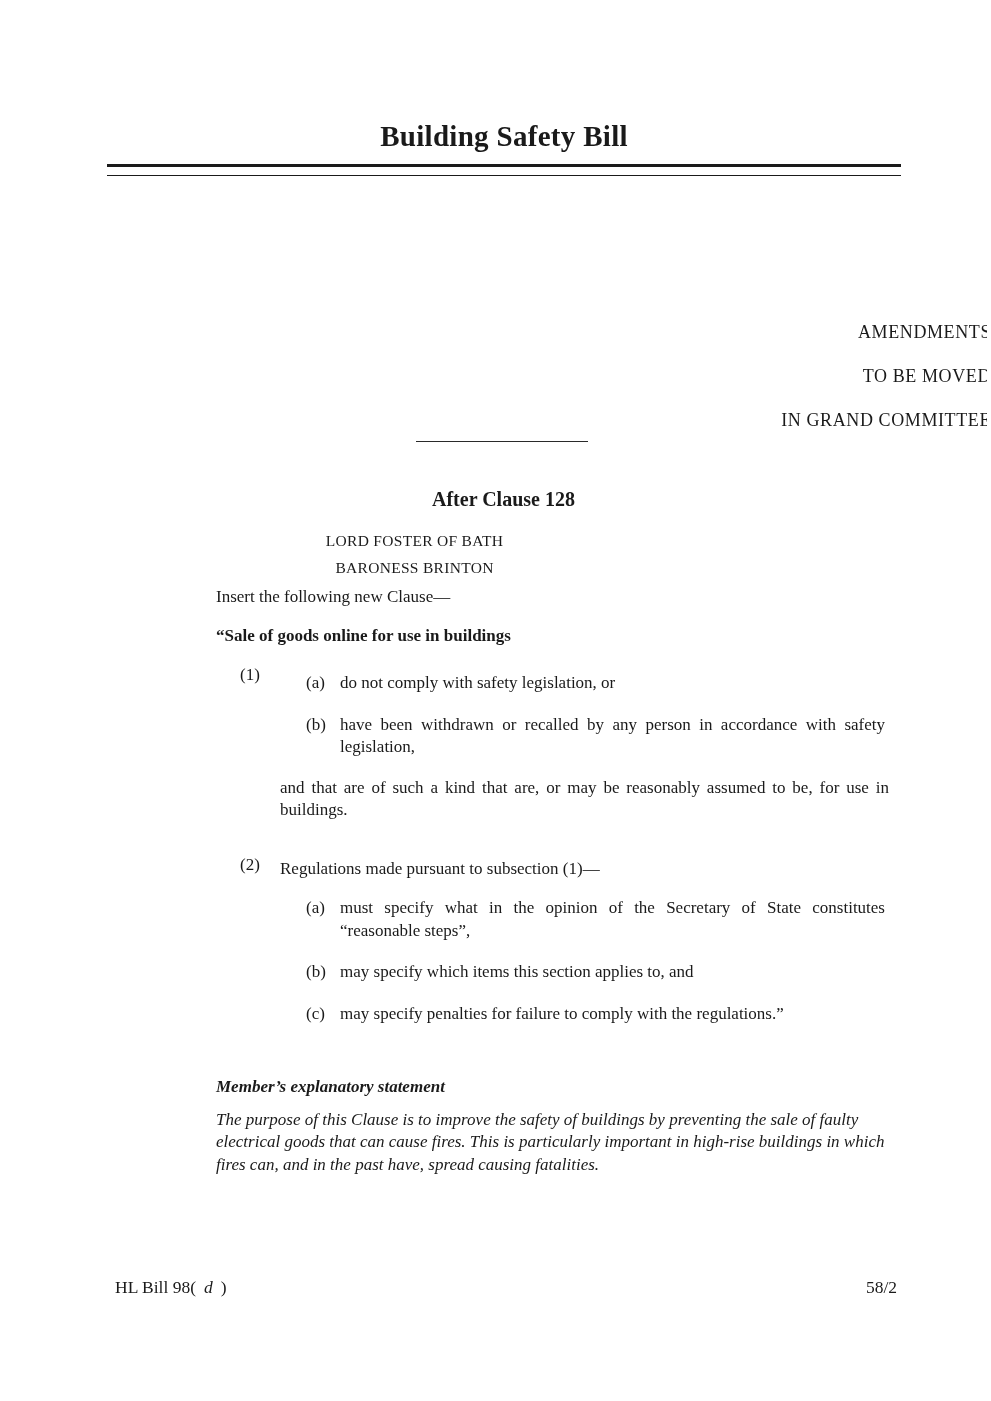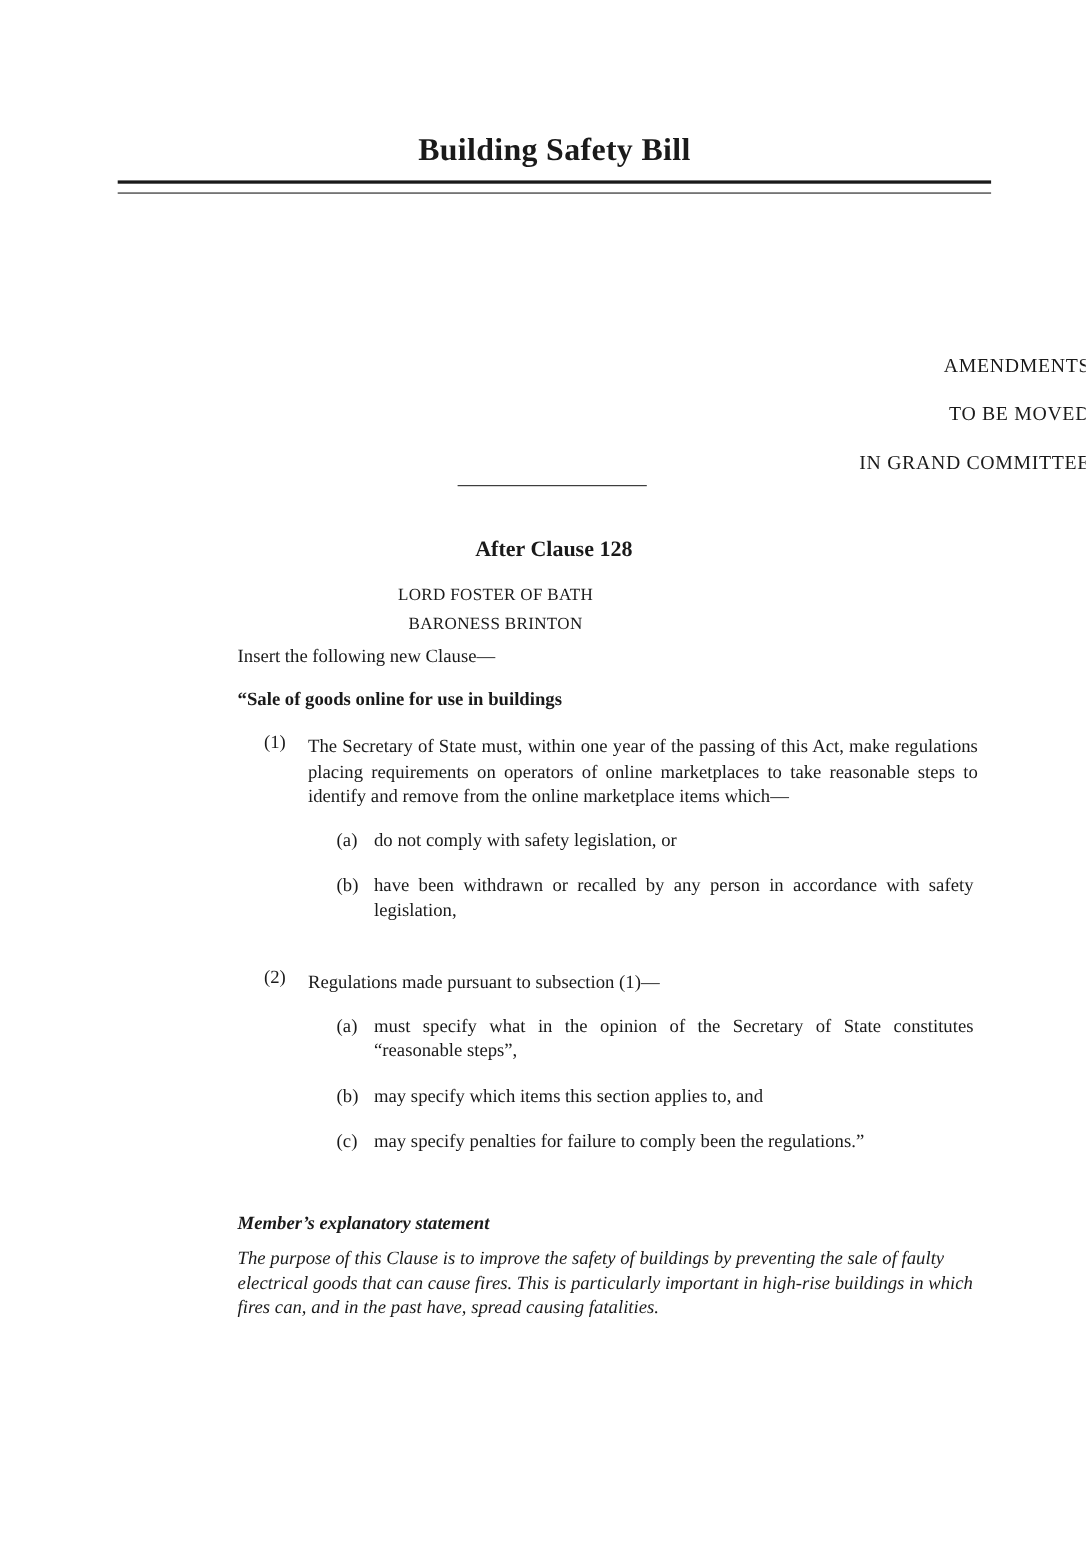--- a/index.html
+++ b/index.html
@@ -68,21 +68,20 @@
 
   .movers {
     position: absolute;
     top: 515px;
     left: 0;
     width: 813px;
     text-align: center;
     font-size: 15.5px;
     letter-spacing: 0.3px;
     line-height: 19px;
-    margin-left: 36px;
   }
 
   
   .body-block {
     position: absolute;
     top: 570px;
     left: 200px;
     width: 697px;
     font-size: 17px;
     line-height: 22.5px;
@@ -153,50 +152,54 @@
 
   <div class="body-block">
 
     <p class="instruction">Insert the following new Clause—</p>
 
     <p class="clause-title">“Sale of goods online for use in buildings</p>
 
     <div class="subsection">
       <span class="num">(1)</span>
       <div class="sub-body">
-        <p class="sub-text">The Secretary of State must, within one year of the passing of this Act, make regulations placing requirements on operators of online marketplaces to take reasonable steps to identify and remove from the online marketplace items which—</p>
         <div class="para">
           <span class="letter">(a)</span>
           <p class="para-text">do not comply with safety legislation, or</p>
         </div>
         <div class="para">
           <span class="letter">(b)</span>
           <p class="para-text">have been withdrawn or recalled by any person in accordance with safety legislation,</p>
         </div>
+        <p class="continuation">and that are of such a kind that are, or may be reasonably assumed to be, for use in buildings.</p>
       </div>
     </div>
 
     <div class="subsection second">
       <span class="num">(2)</span>
       <div class="sub-body">
         <p class="sub-text">Regulations made pursuant to subsection (1)—</p>
         <div class="para">
           <span class="letter">(a)</span>
           <p class="para-text">must specify what in the opinion of the Secretary of State constitutes “reasonable steps”,</p>
         </div>
         <div class="para">
           <span class="letter">(b)</span>
           <p class="para-text">may specify which items this section applies to, and</p>
         </div>
         <div class="para">
           <span class="letter">(c)</span>
-          <p class="para-text">may specify penalties for failure to comply been the regulations.”</p>
+          <p class="para-text">may specify penalties for failure to comply with the regulations.”</p>
         </div>
       </div>
     </div>
 
     <p class="expl-heading">Member’s explanatory statement</p>
     <p class="expl-text">The purpose of this Clause is to improve the safety of buildings by preventing the sale of faulty electrical goods that can cause fires. This is particularly important in high-rise buildings in which fires can, and in the past have, spread causing fatalities.</p>
 
   </div>
 
+  <footer class="footer">
+    <span class="footer-left"><span>HL Bill 98(</span><i>d</i><span>)</span></span>
+    <span class="footer-right">58/2</span>
+  </footer>
 
 </div>
 
 </body></html>

